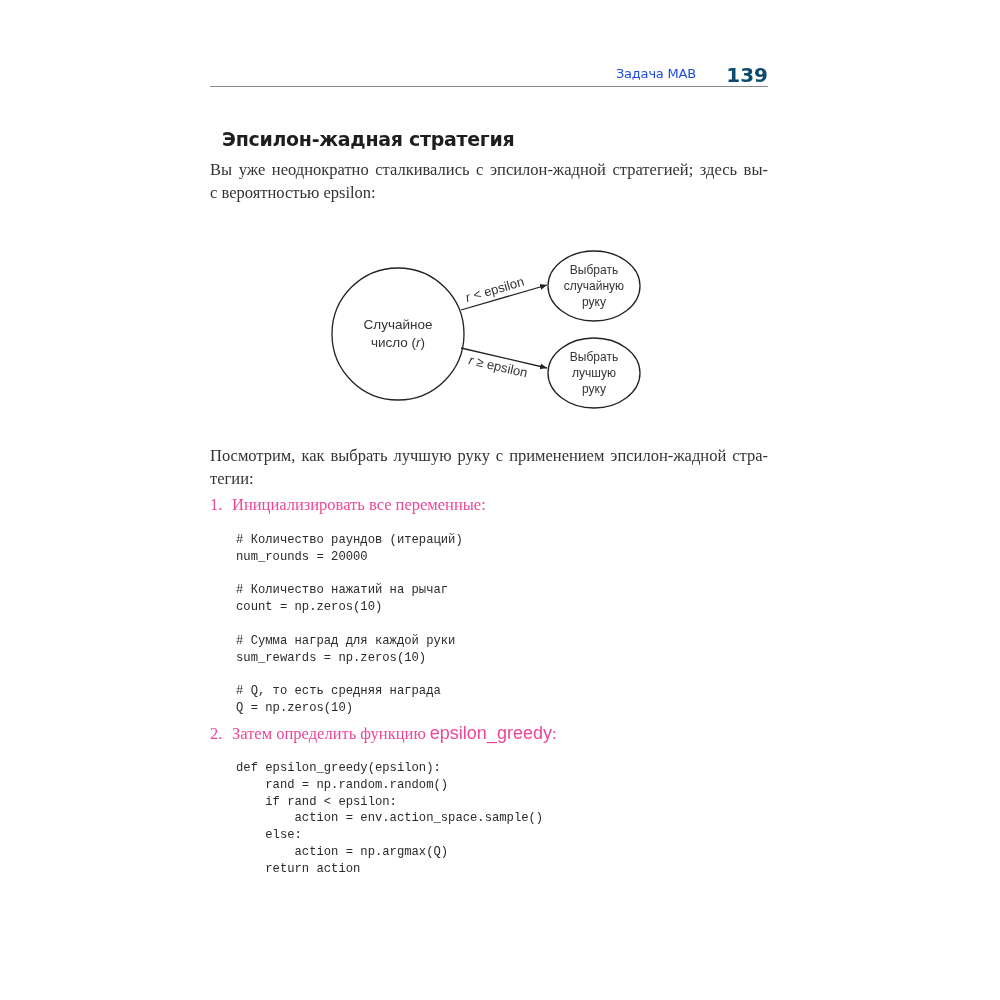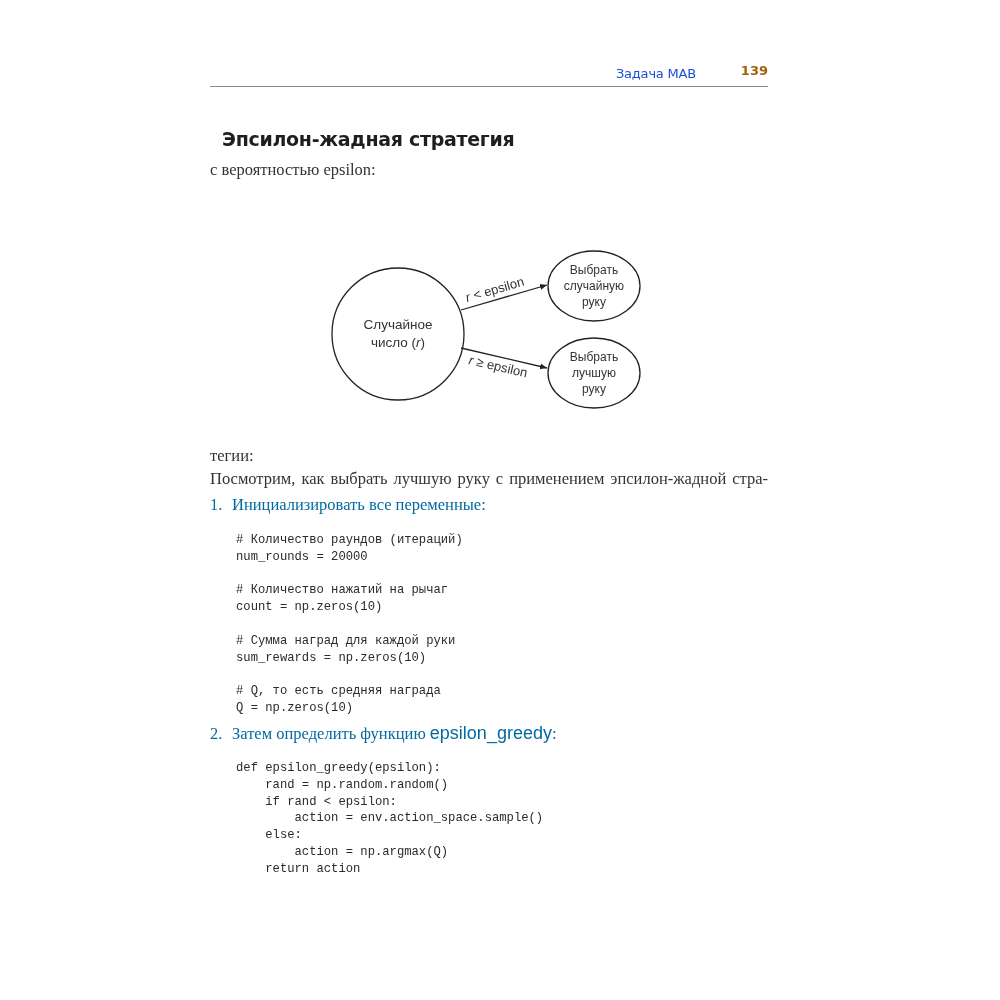--- a/index.html
+++ b/index.html
@@ -1,25 +1,25 @@
 <!DOCTYPE html>
 <html><head>
 <meta charset="utf-8">
 <style>
   html, body { margin: 0; padding: 0; background: #ffffff; }
   body { width: 1000px; height: 1000px; position: relative; overflow: hidden; color: #2b2b2b; }
   .header { position: absolute; left: 210px; top: 62px; width: 558px; height: 24px; border-bottom: 1.5px solid #8a8a8a; }
   .running-title { position: absolute; right: 72px; top: 4px; font-family: "DejaVu Sans", sans-serif; font-size: 13px; color: #1d4ed8; letter-spacing: -0.2px; }
-  .page-number { position: absolute; right: 0; top: 1px; font-family: "DejaVu Sans", sans-serif; font-size: 13px; font-weight: bold; color: #a16207; }
+  .page-number { position: absolute; right: 0; top: 1px; font-family: "DejaVu Sans", sans-serif; font-size: 20px; font-weight: bold; color: #0c4a6e; }
   .section-title { position: absolute; left: 210px; top: 116px; font-family: "DejaVu Sans", sans-serif; font-weight: bold; font-size: 19px; color: #1e1e1e; letter-spacing: -0.3px; margin: 12px; }
   .para { position: absolute; left: 210px; width: 558px; font-family: "Liberation Serif", serif; font-size: 16.5px; line-height: 23px; color: #333; margin: 0; text-align: justify; }
   .para .line { display: block; white-space: nowrap; }
   .p1 { top: 158px; }
   .p2 { top: 444px; }
-  .list-item { position: absolute; left: 210px; font-family: "Liberation Serif", serif; font-size: 16.5px; color: #0369a1; white-space: nowrap; }
+  .list-item { position: absolute; left: 210px; font-family: "Liberation Serif", serif; font-size: 16.5px; color: #ec4899; white-space: nowrap; }
   .list-item .num { display: inline-block; width: 22px; }
   .li1 { top: 495px; }
   .li2 { top: 723px; }
   .inline-code { font-family: Liberation Sans, sans-serif; font-size: 18px; }
   .code { position: absolute; left: 232px; font-family: "Liberation Mono", monospace; font-size: 12.2px; line-height: 16.8px; color: #2a2a2a; margin: 4px; white-space: pre; }
   .code1 { top: 528px; }
   .code2 { top: 756px; }
   .diagram { position: absolute; left: 320px; top: 240px; width: 340px; height: 190px; }
   .diagram text { font-family: "Liberation Sans", sans-serif; fill: #333; }
 </style>
@@ -27,20 +27,21 @@
 <body>
 
 <div class="header">
   <span class="running-title">Задача MAB</span>
   <span class="page-number">139</span>
 </div>
 
 <h2 class="section-title">Эпсилон-жадная стратегия</h2>
 
 <p class="para p1">
+  <span class="line" style="text-align:justify;text-align-last:justify;">Вы уже неоднократно сталкивались с эпсилон-жадной стратегией; здесь вы-</span>
   <span class="line">с вероятностью epsilon:</span>
 </p>
 
 <svg class="diagram" viewBox="320 240 340 190" width="340" height="190">
   <defs>
     <marker id="arrowhead" markerWidth="8" markerHeight="8" refX="7" refY="4" orient="auto" markerUnits="userSpaceOnUse">
       <path d="M0,1 L7,4 L0,7 Z" fill="#222"></path>
     </marker>
   </defs>
   <circle cx="398" cy="334" r="66" fill="none" stroke="#222" stroke-width="1.3"></circle>
@@ -58,22 +59,22 @@
   <text x="594" y="290" text-anchor="middle" font-size="12">случайную</text>
   <text x="594" y="306" text-anchor="middle" font-size="12">руку</text>
 
   <ellipse cx="594" cy="373" rx="46" ry="35" fill="none" stroke="#222" stroke-width="1.3"></ellipse>
   <text x="594" y="361" text-anchor="middle" font-size="12">Выбрать</text>
   <text x="594" y="377" text-anchor="middle" font-size="12">лучшую</text>
   <text x="594" y="393" text-anchor="middle" font-size="12">руку</text>
 </svg>
 
 <p class="para p2">
+  <span class="line" style="text-align:justify;text-align-last:justify;">Посмотрим, как выбрать лучшую руку с применением эпсилон-жадной стра-</span>
   <span class="line">тегии:</span>
-  <span class="line" style="text-align:justify;text-align-last:justify;">Посмотрим, как выбрать лучшую руку с применением эпсилон-жадной стра-</span>
 </p>
 
 <div class="list-item li1">
   <span class="num">1.</span><span>Инициализировать все переменные:</span>
 </div>
 <pre class="code code1"># Количество раундов (итераций)
 num_rounds = 20000
 
 # Количество нажатий на рычаг
 count = np.zeros(10)

